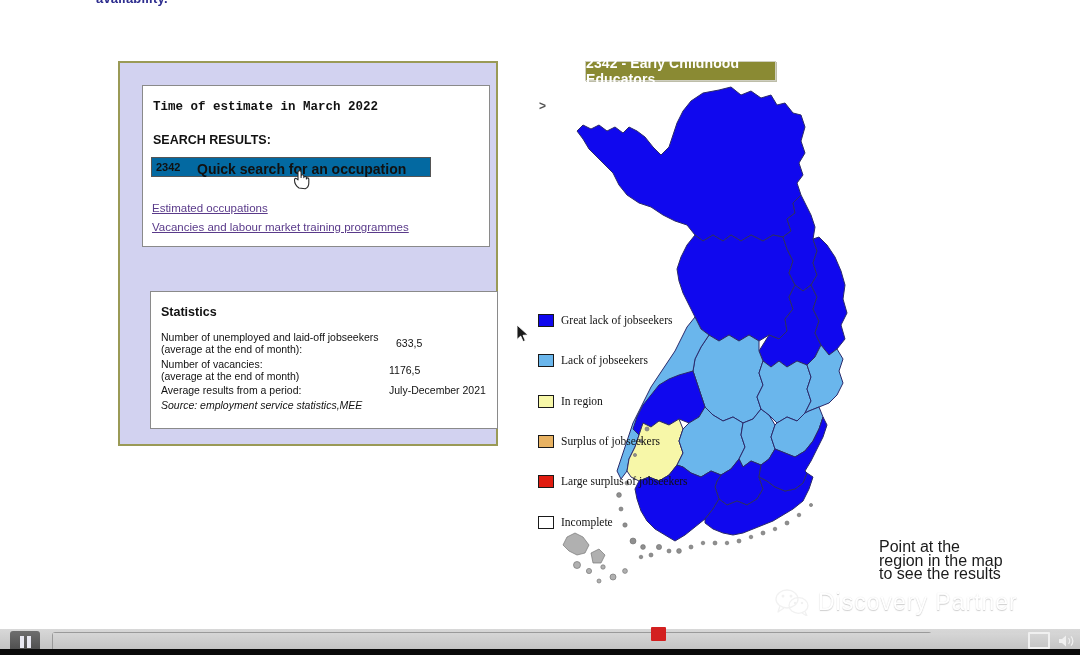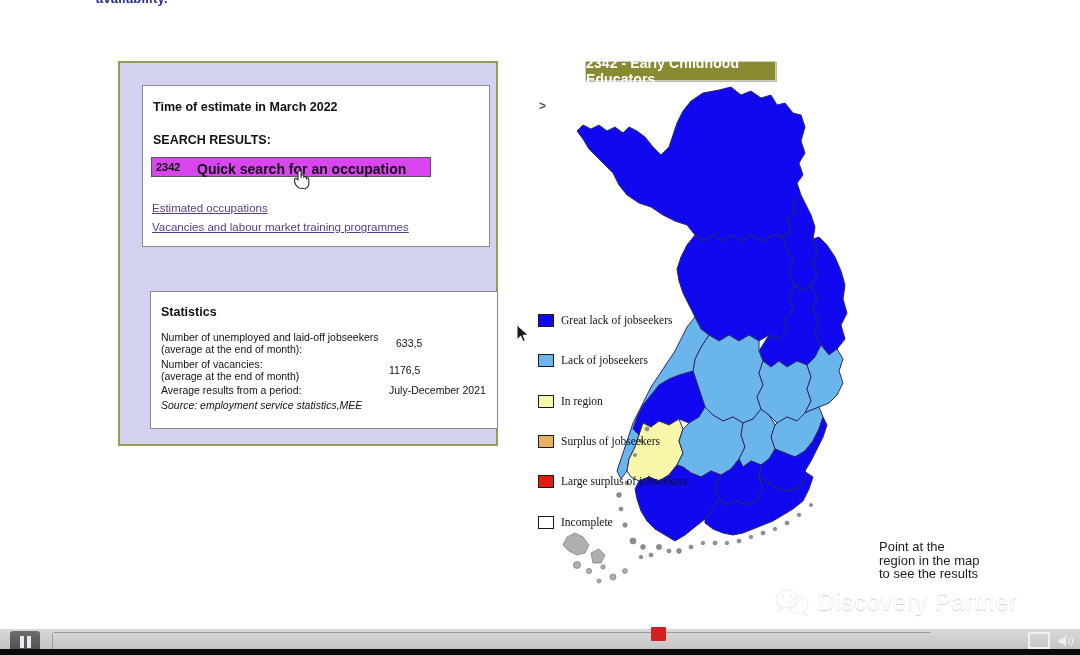--- a/index.html
+++ b/index.html
@@ -20,25 +20,25 @@
     position:absolute;left:118px;top:61px;width:380px;height:385px;
     background:#d2d2f0;border:2px solid #9a9a56;box-sizing:border-box;
   }
   .card{
     position:absolute;background:#ffffff;border:1px solid #8a8a8a;box-sizing:border-box;
   }
   .card.search{left:22px;top:22px;width:348px;height:162px;}
   .card.stats{left:20px;top:228px;width:348px;height:138px;margin-left:10px;}
 
   .hdr{font-size:12.5px;font-weight:bold;color:#111;}
-  .search .line1{position:absolute;left:10px;top:14px;}
+  .search .line1{position:absolute;left:10px;top:14px;font-family:Liberation Mono, monospace;}
   .search .line2{position:absolute;left:10px;top:47px;}
   .occ-box{
     position:absolute;left:8px;top:71px;width:280px;height:20px;
-    border:1px solid #555;background:#d946ef;box-sizing:border-box;
+    border:1px solid #555;background:#0369a1;box-sizing:border-box;
   }
   .occ-code{position:absolute;left:4px;top:3px;font-size:11px;font-weight:bold;color:#111;}
   .occ-text{position:absolute;left:45px;top:3px;font-size:14px;font-weight:bold;color:#111;}
 
   .lnk{
     position:absolute;left:9px;font-size:11.5px;color:#5a3a8a;
     text-decoration:underline;white-space:nowrap;cursor:pointer;
   }
   .lnk.l1{top:116px;}
   .lnk.l2{top:135px;}
@@ -78,21 +78,21 @@
   .legend{position:absolute;left:538px;top:288px;width:185px;}
   .lg-row{display:flex;align-items:center;height:15.3px;margin-top:25px;}
   .sw{width:16px;height:13px;border:1px solid #1a1a1a;box-sizing:border-box;flex:0 0 auto;}
   .lg-txt{
     margin-left:7px;font-family:"Liberation Serif",serif;font-size:11.5px;color:#111;
     white-space:nowrap;line-height:13px;
   }
 
   
   .hint{
-    position:absolute;left:879px;top:540px;font-size:13px;color:#1b1b1b;
+    position:absolute;left:879px;top:540px;font-size:16px;color:#1b1b1b;
     line-height:13.5px;white-space:pre-line;
   }
 
   
   .wm{position:absolute;left:775px;top:588px;display:flex;align-items:center;opacity:.62;}
   .wm-txt{
     margin-left:9px;font-size:23px;color:#ffffff;letter-spacing:1px;
     text-shadow:0 0 1px #c9c9c9, 0 1px 1px rgba(160,160,160,.85);
   }
 

